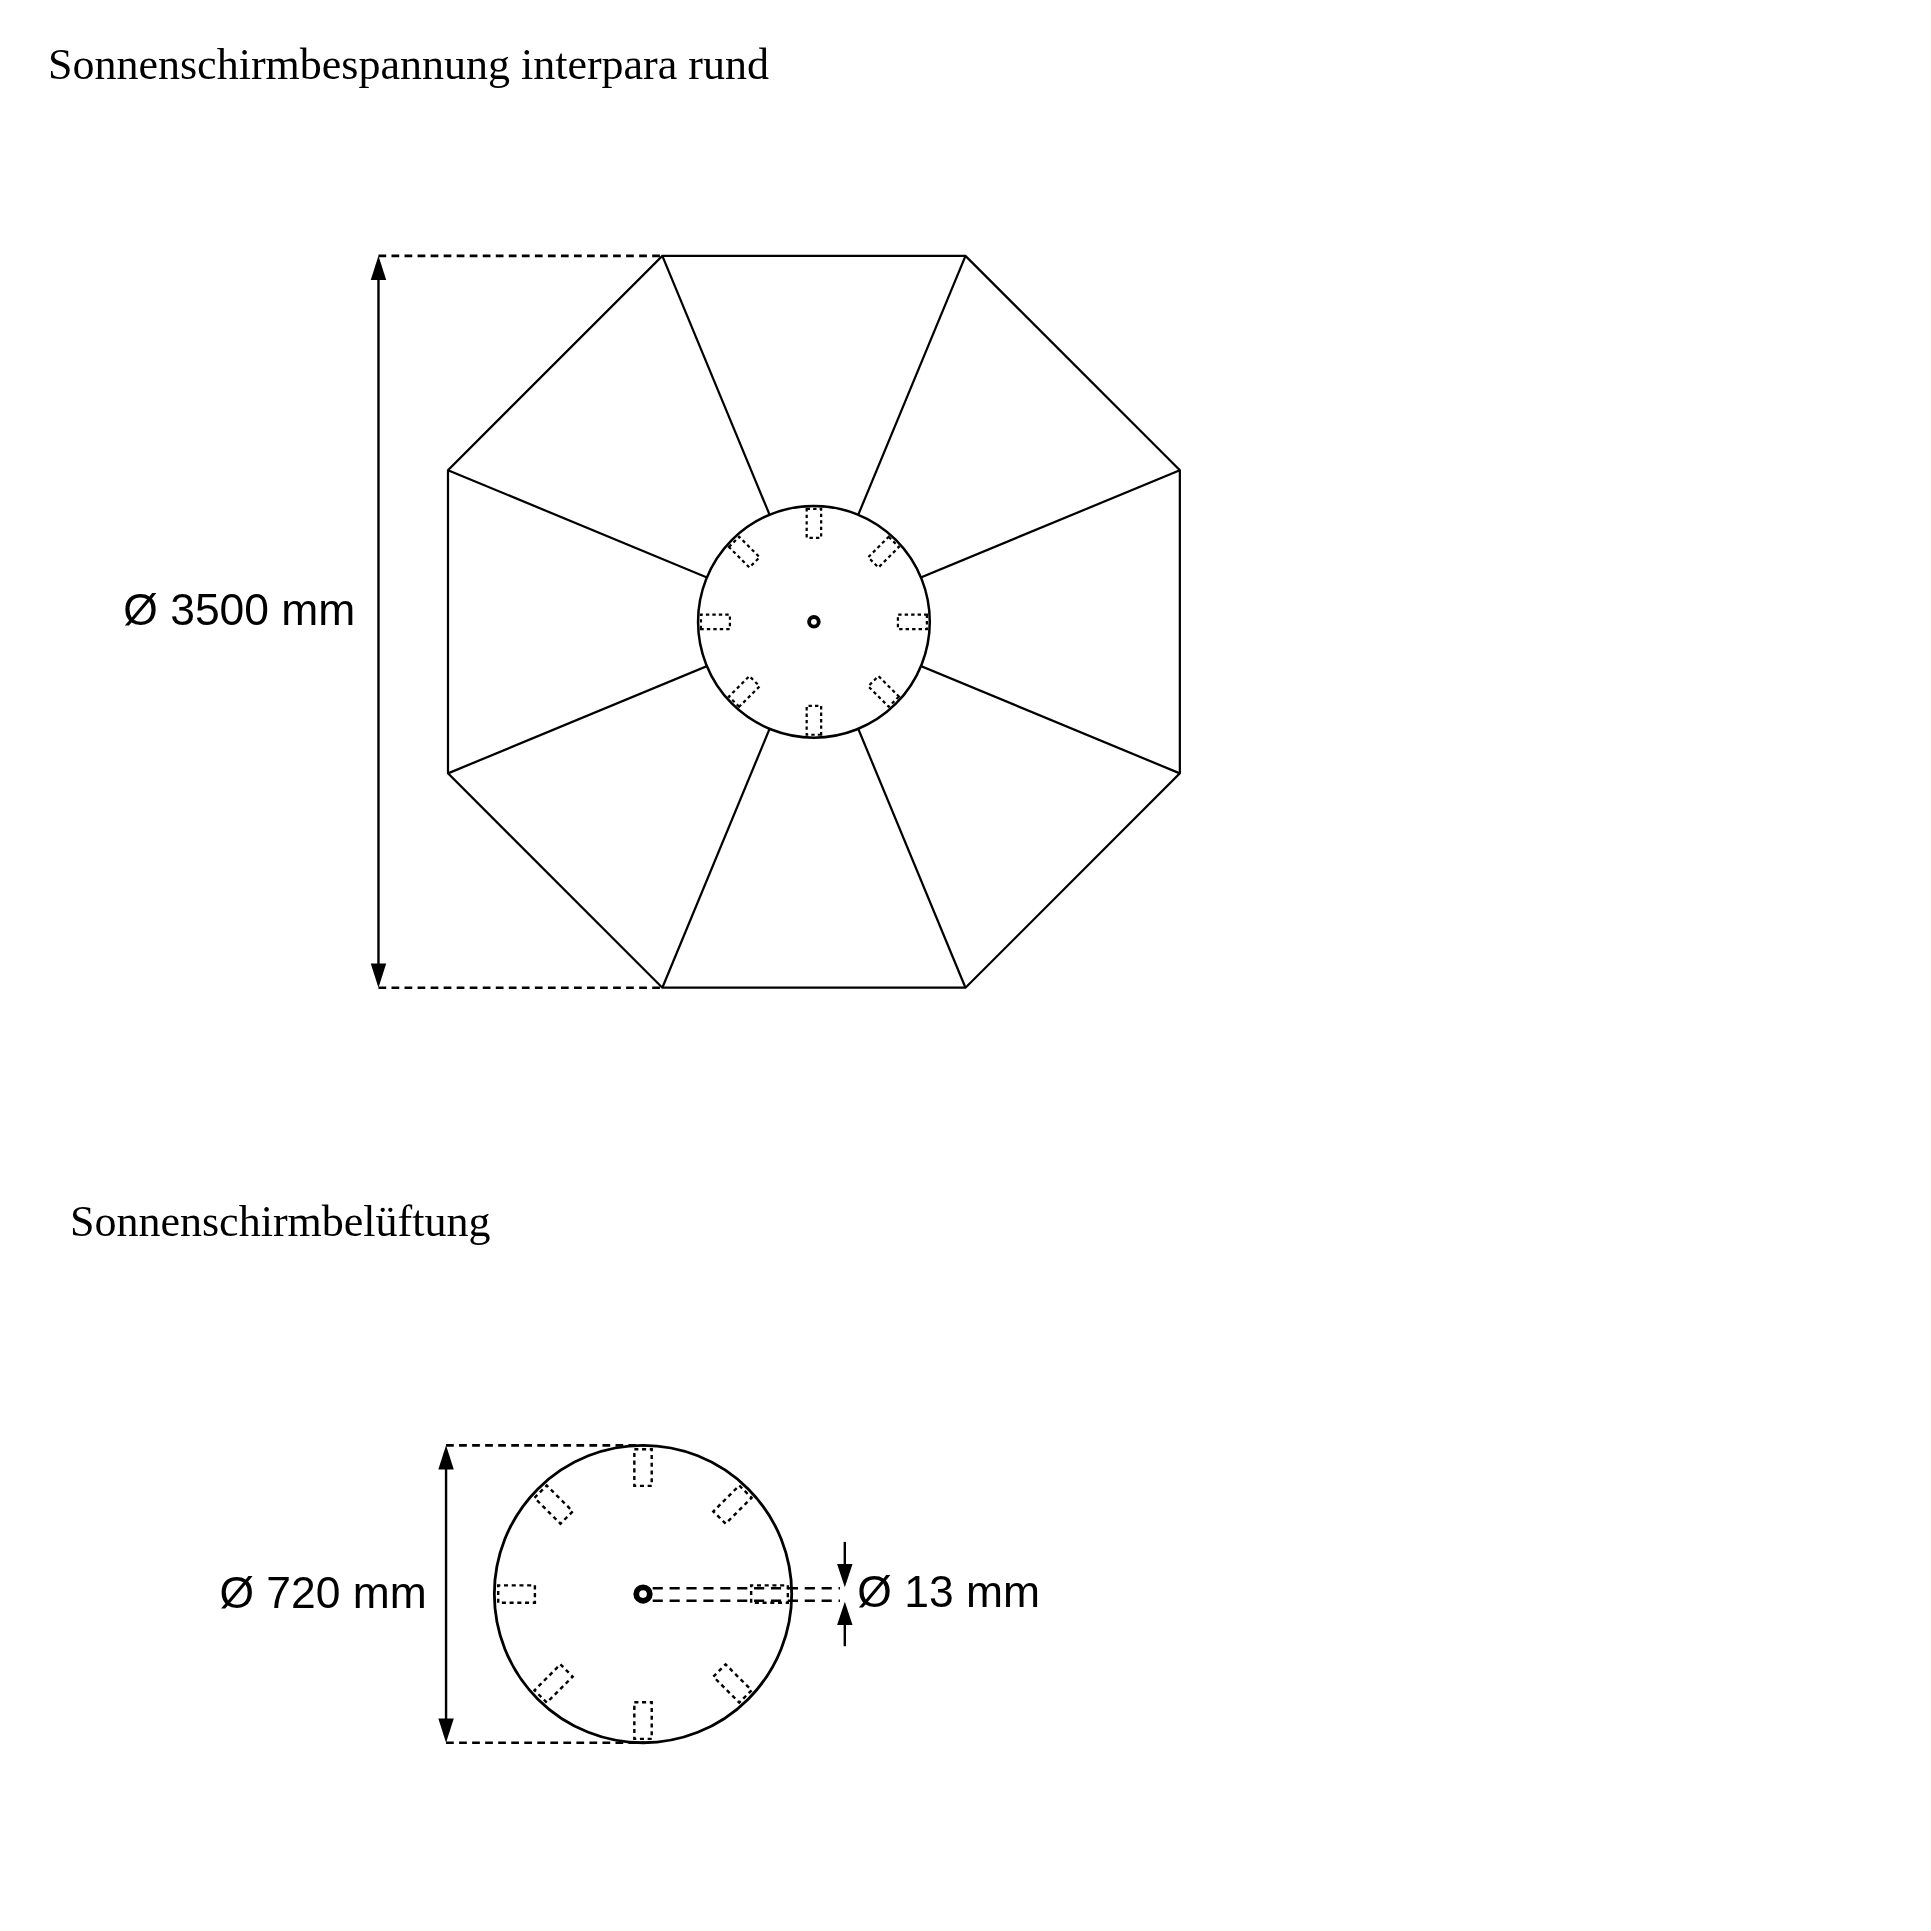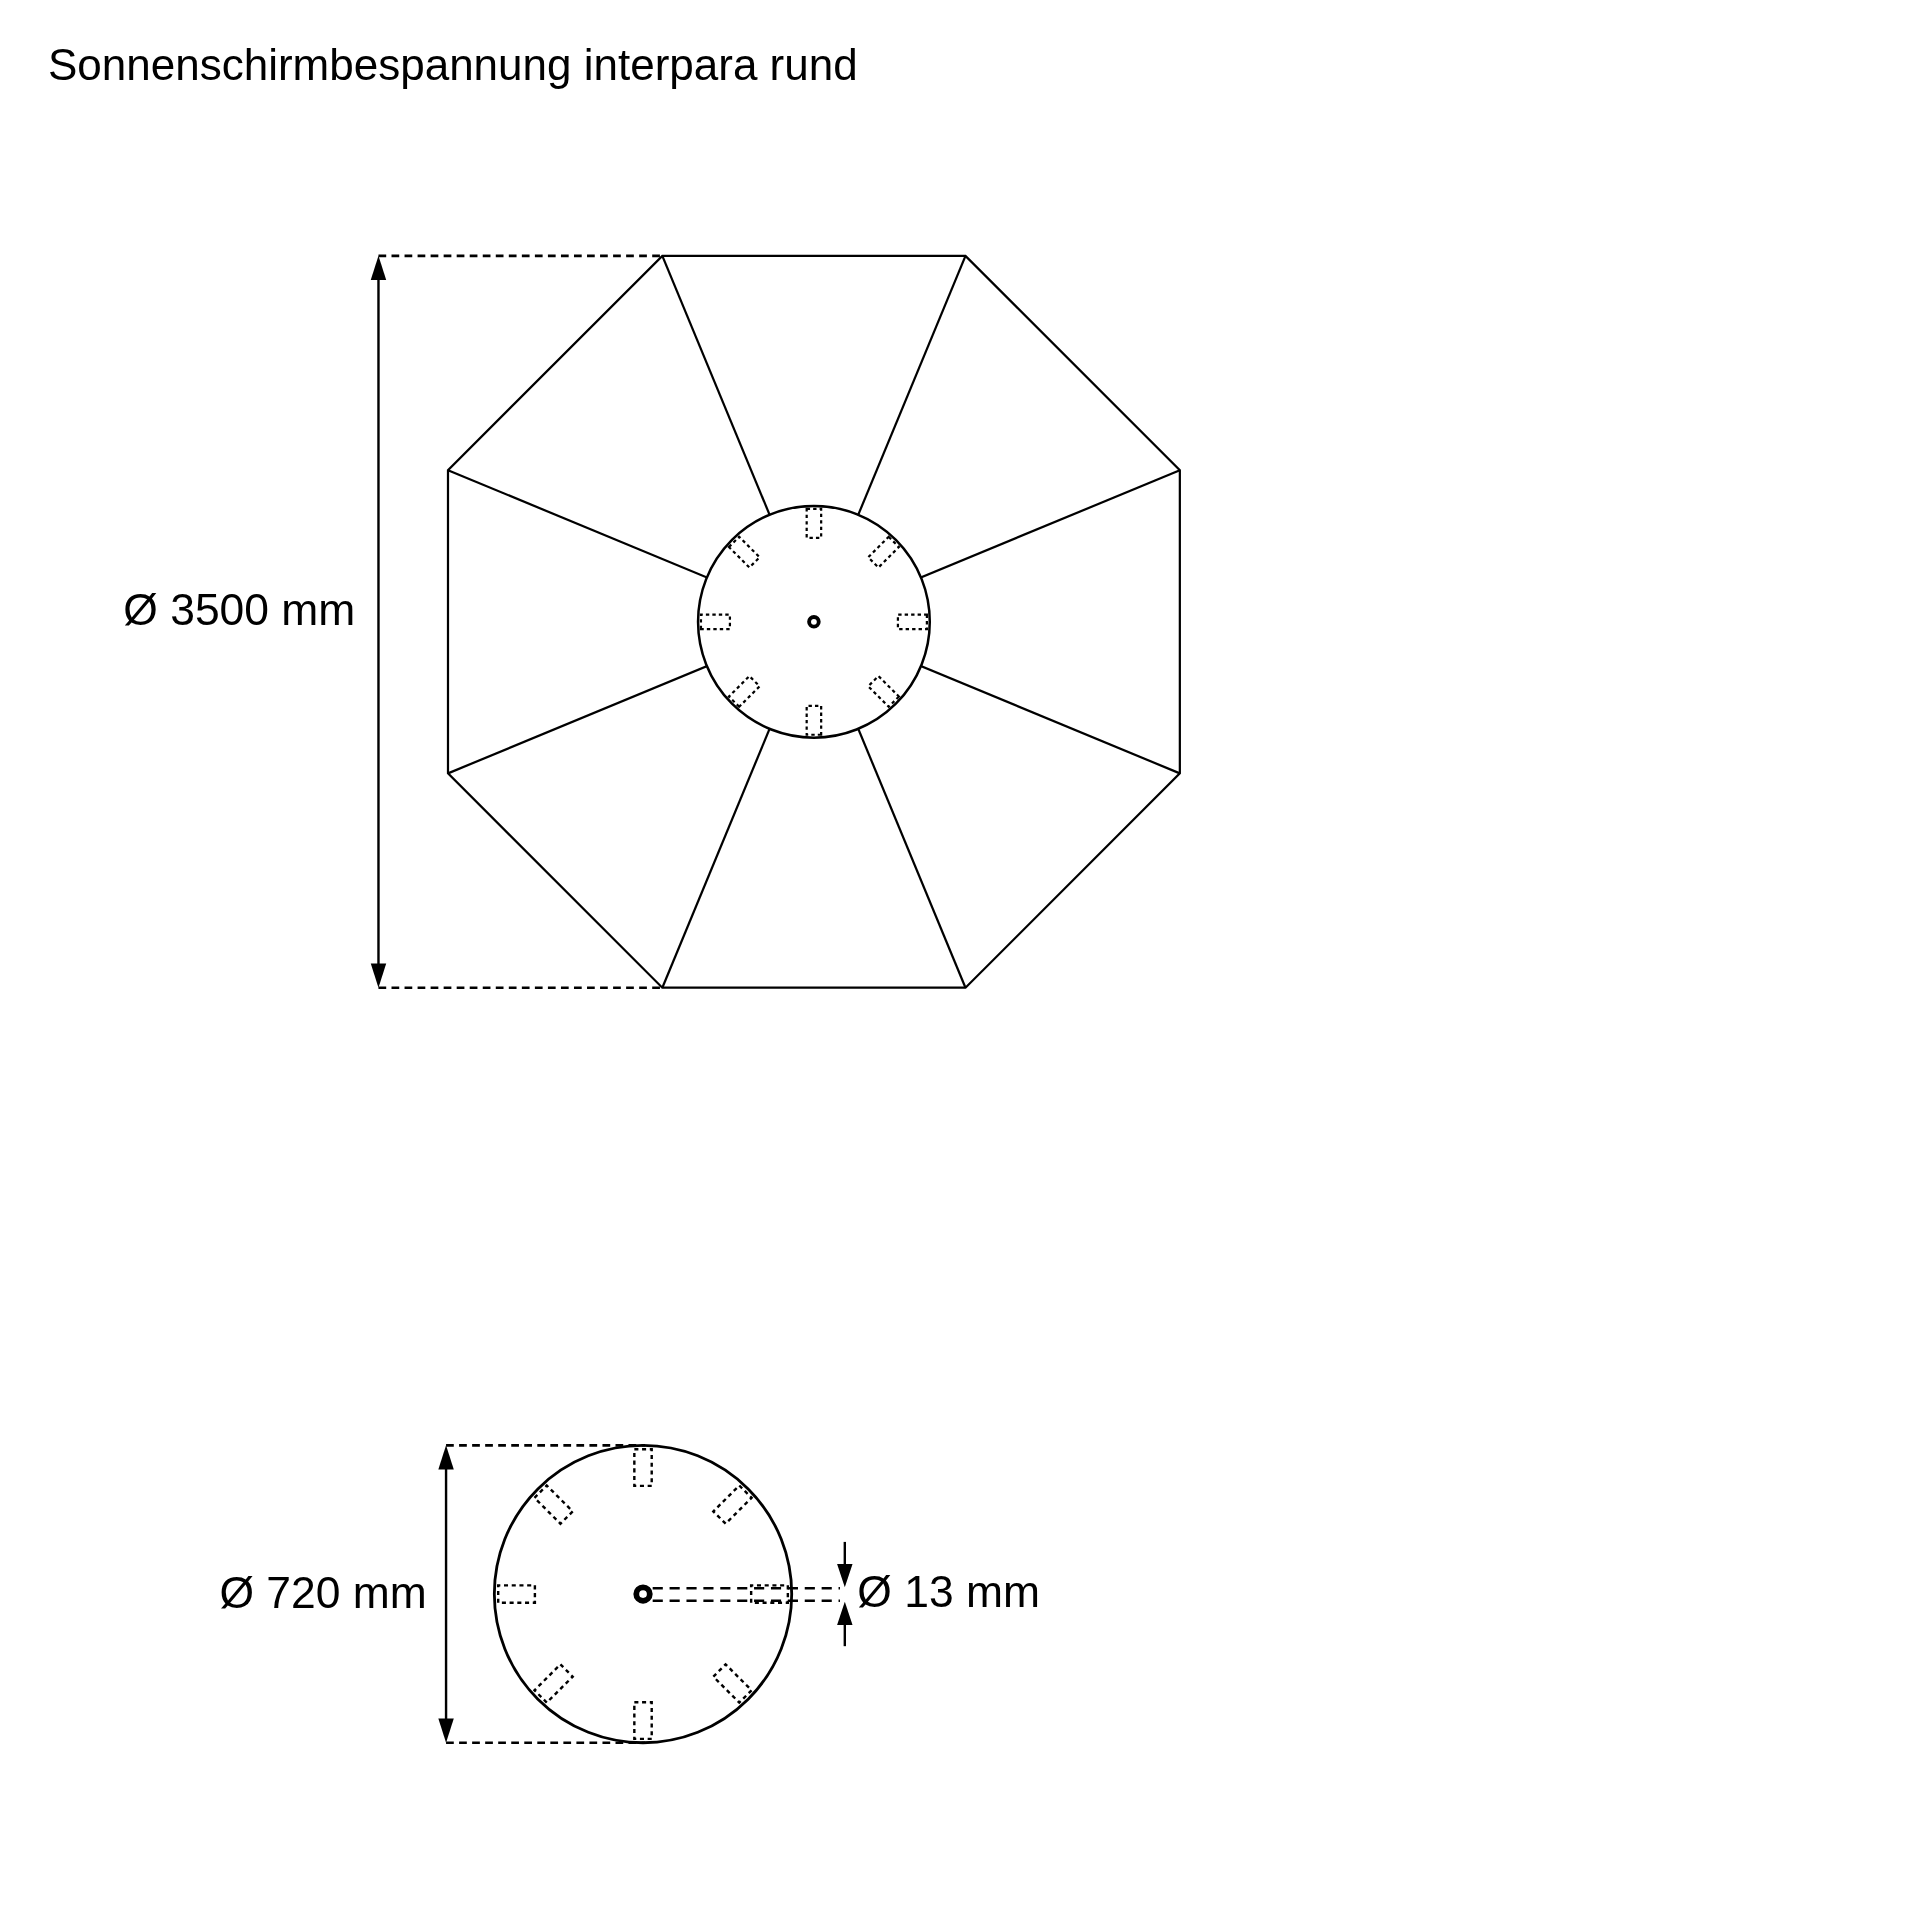--- a/index.html
+++ b/index.html
@@ -17,20 +17,21 @@
     color: #000000;
   }
   .heading {
     position: absolute;
     font-size: 44px;
     line-height: 1.0;
     font-weight: 400;
     color: #000000;
     white-space: nowrap;
     letter-spacing: 0px;
+    font-family: Liberation Serif, serif;
   }
   .heading-1 { left: 48px; top: 43px; }
   .heading-2 { left: 70px; top: 1200px; }
   svg.drawing {
     position: absolute;
     left: 0;
     top: 0;
     width: 1931px;
     height: 1931px;
   }
@@ -52,20 +53,21 @@
     fill: #000000;
   }
 </style>
 </head>
 <body>
 
 <div class="page">
 
   <div class="heading heading-1">Sonnenschirmbespannung interpara rund</div>
 
+  <div class="heading heading-2">Sonnenschirmbelüftung</div>
 
   <svg class="drawing" viewBox="0 0 2000 2000">
     <defs>
       <rect id="hub-slot-shape" x="835.5" y="527" width="15" height="30"></rect>
       <rect id="disc-slot-shape" x="657" y="1501" width="18" height="38"></rect>
     </defs>
 
     <g>
 
       <polygon class="outline" points="686,265 1000,265 1222,487 1222,801 1000,1023 686,1023 464,801 464,487"></polygon>

